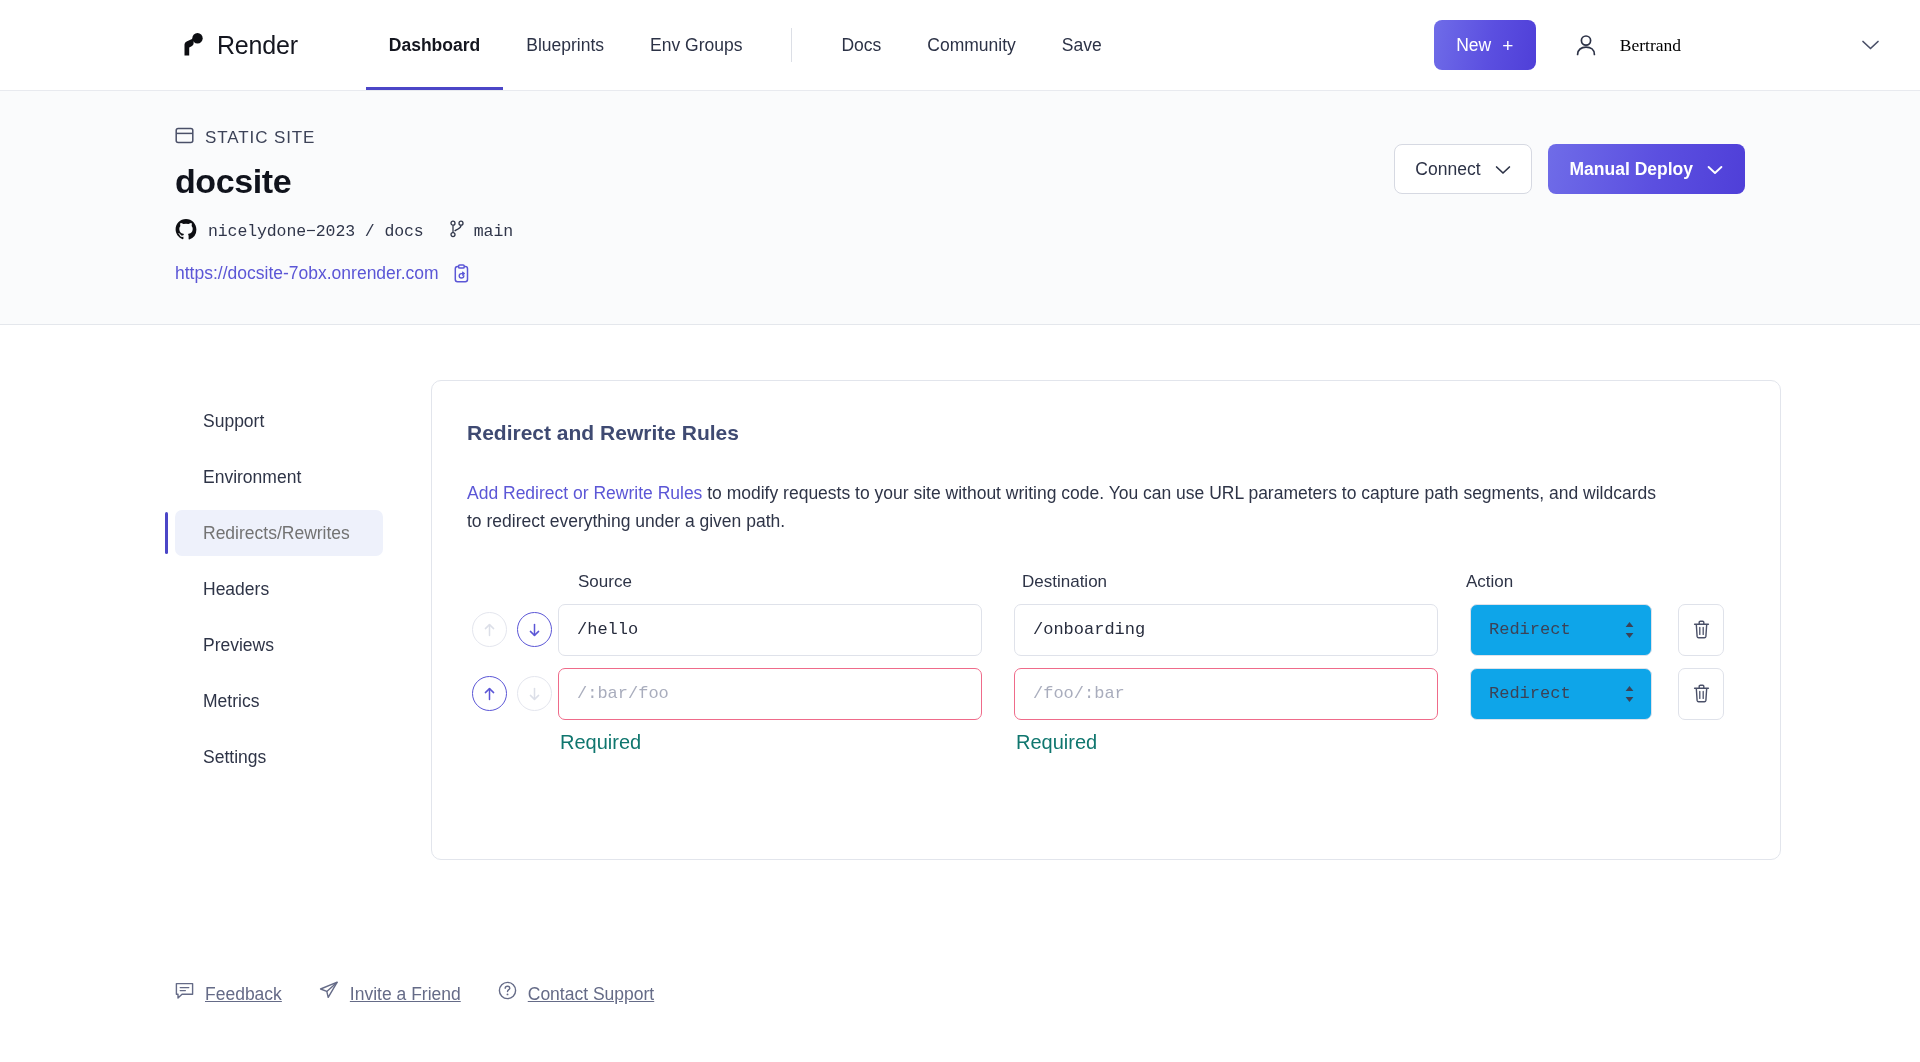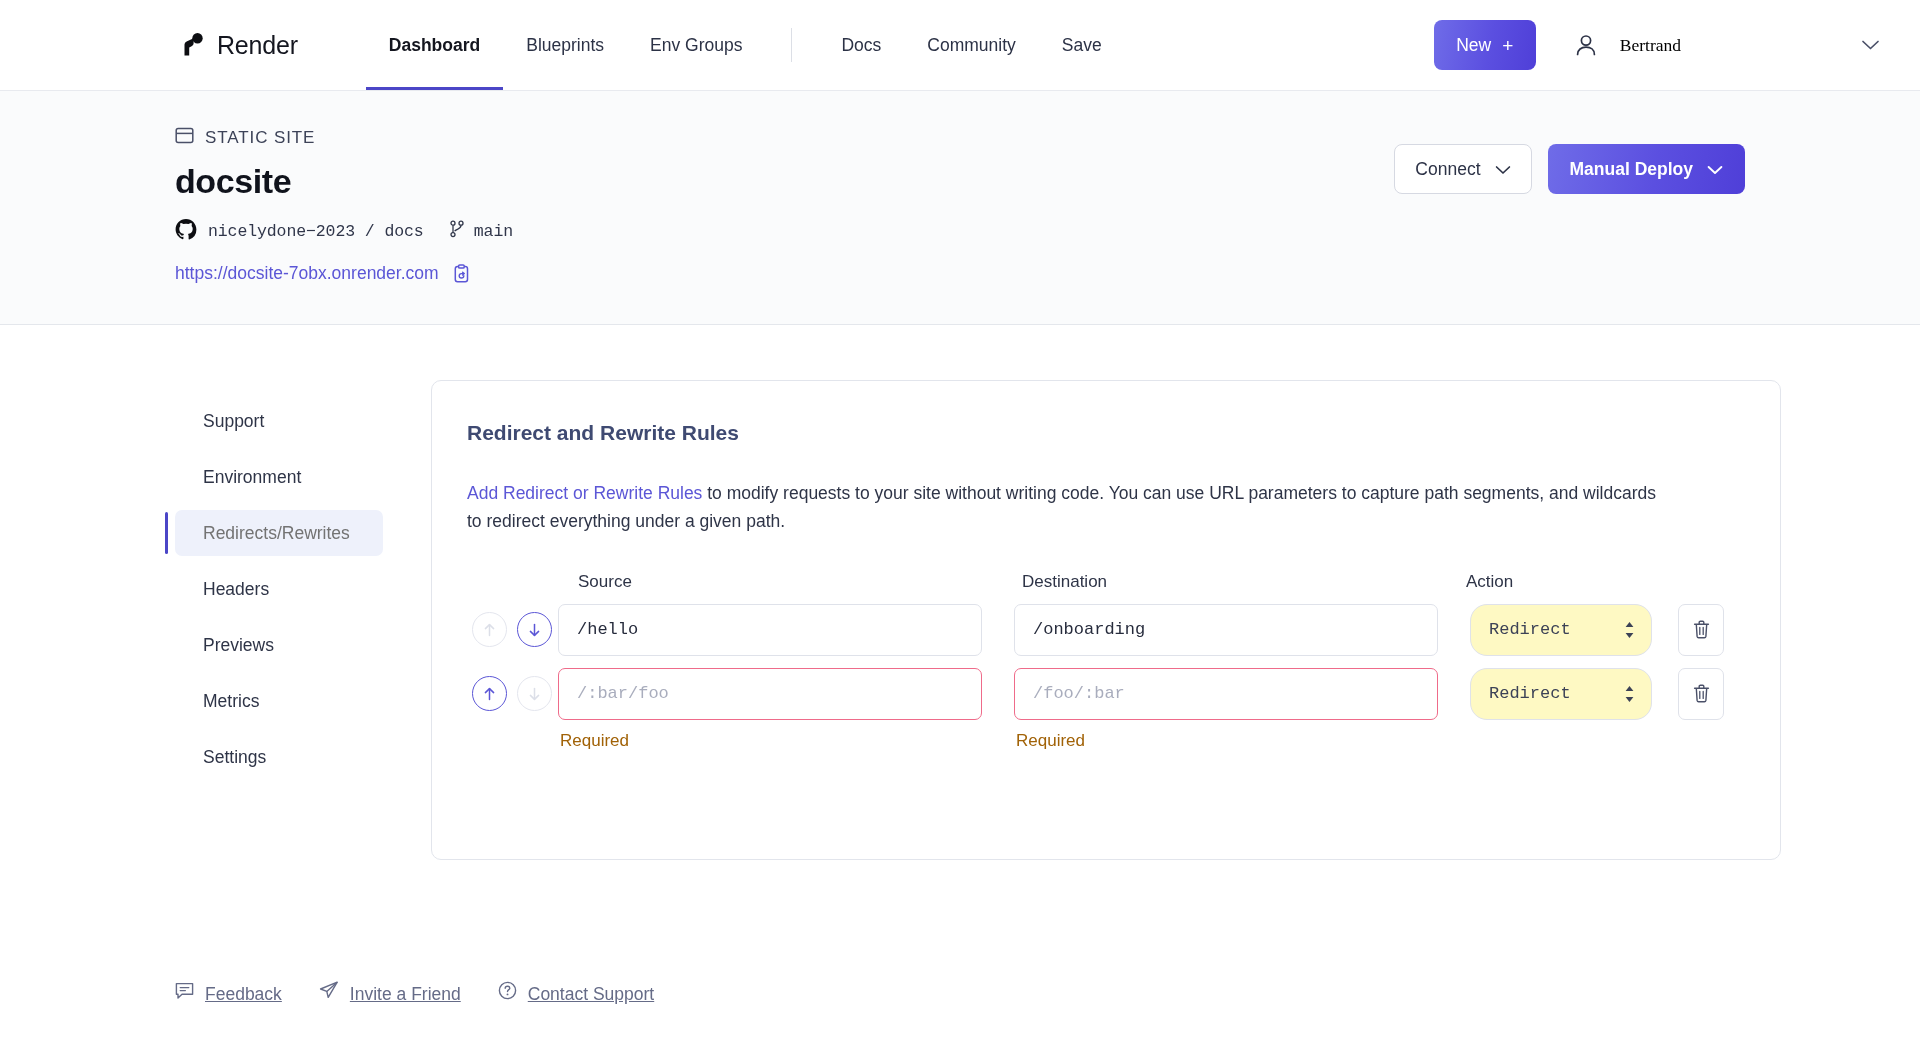--- a/index.html
+++ b/index.html
@@ -357,35 +357,35 @@
     font-family: "Liberation Mono", monospace;
     font-size: 17px;
     color: #262b3c;
     background: #ffffff;
     outline: none;
   }
   .field::placeholder { color: #a9adbd; }
   .field.error { border-color: #ef6b8a; }
 
   .err-msg {
-    font-size: 17px;
-    color: #a16207;
+    font-size: 20px;
+    color: #0f766e;
     margin-top: 11px;
     padding-left: 2px;
     min-height: 20px;
   }
 
   .select-wrap { position: relative; width: 100%; }
   .select-box {
     width: 100%;
     height: 52px;
     border: 1px solid #dfe2ea;
-    border-radius: 17px;
+    border-radius: 7px;
     padding: 0 40px 0 18px;
-    background: #fef9c3;
+    background: #0ea5e9;
     font-family: "Liberation Mono", monospace;
     font-size: 17px;
     color: #3c4256;
     display: flex;
     align-items: center;
     cursor: pointer;
   }
   .select-arrows {
     position: absolute;
     right: 16px; top: 50%;

